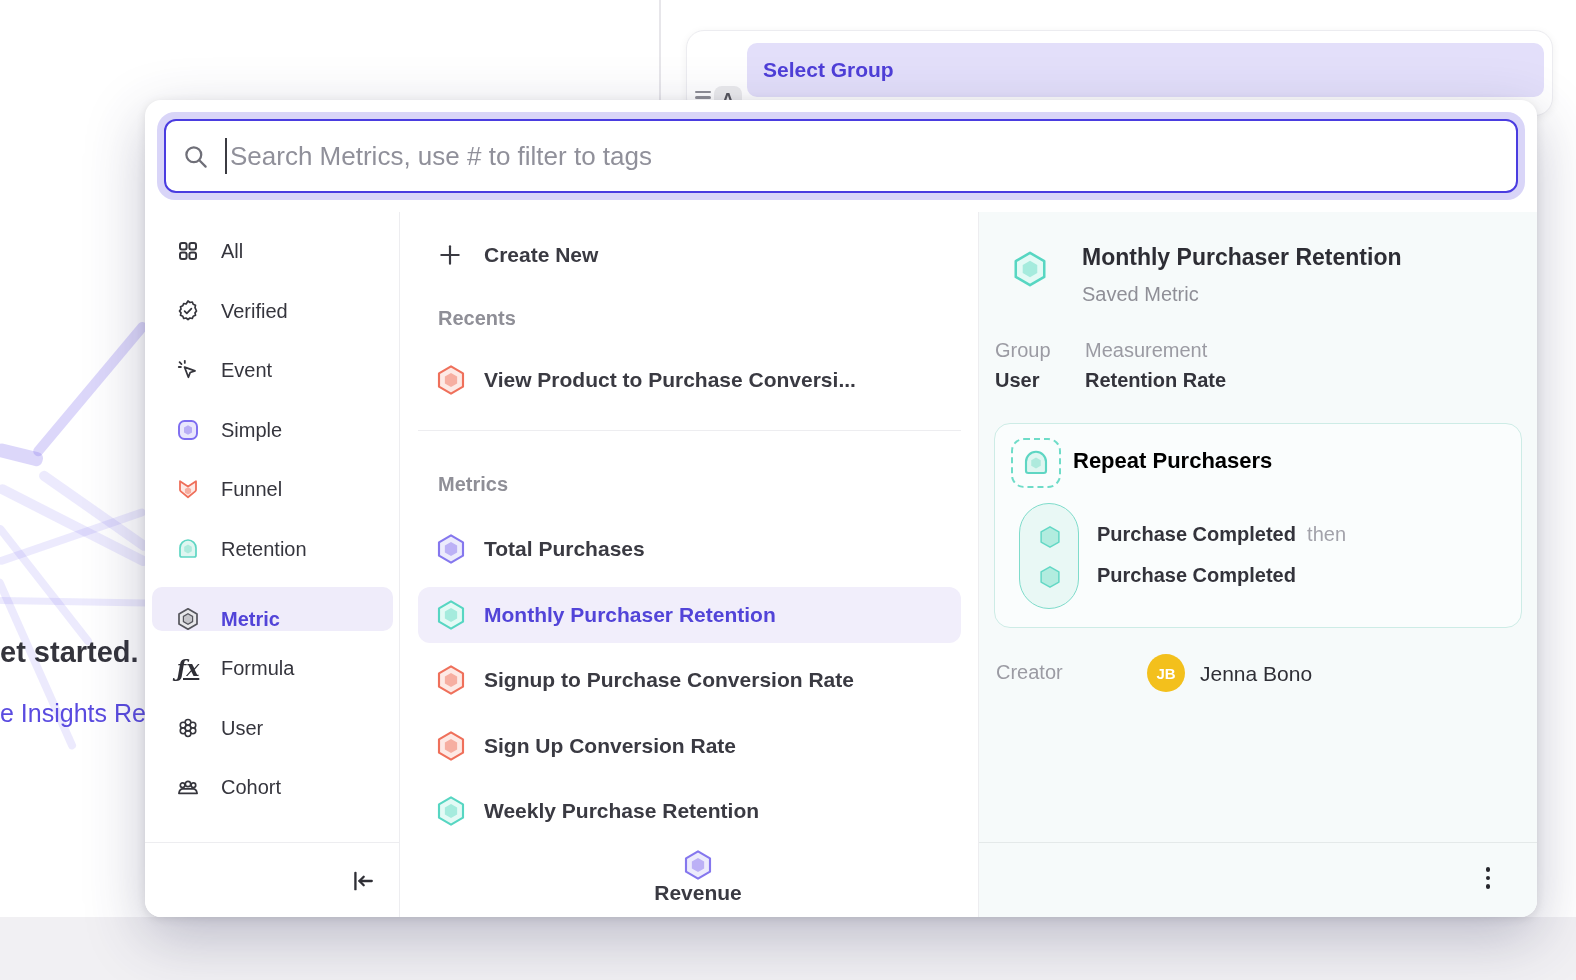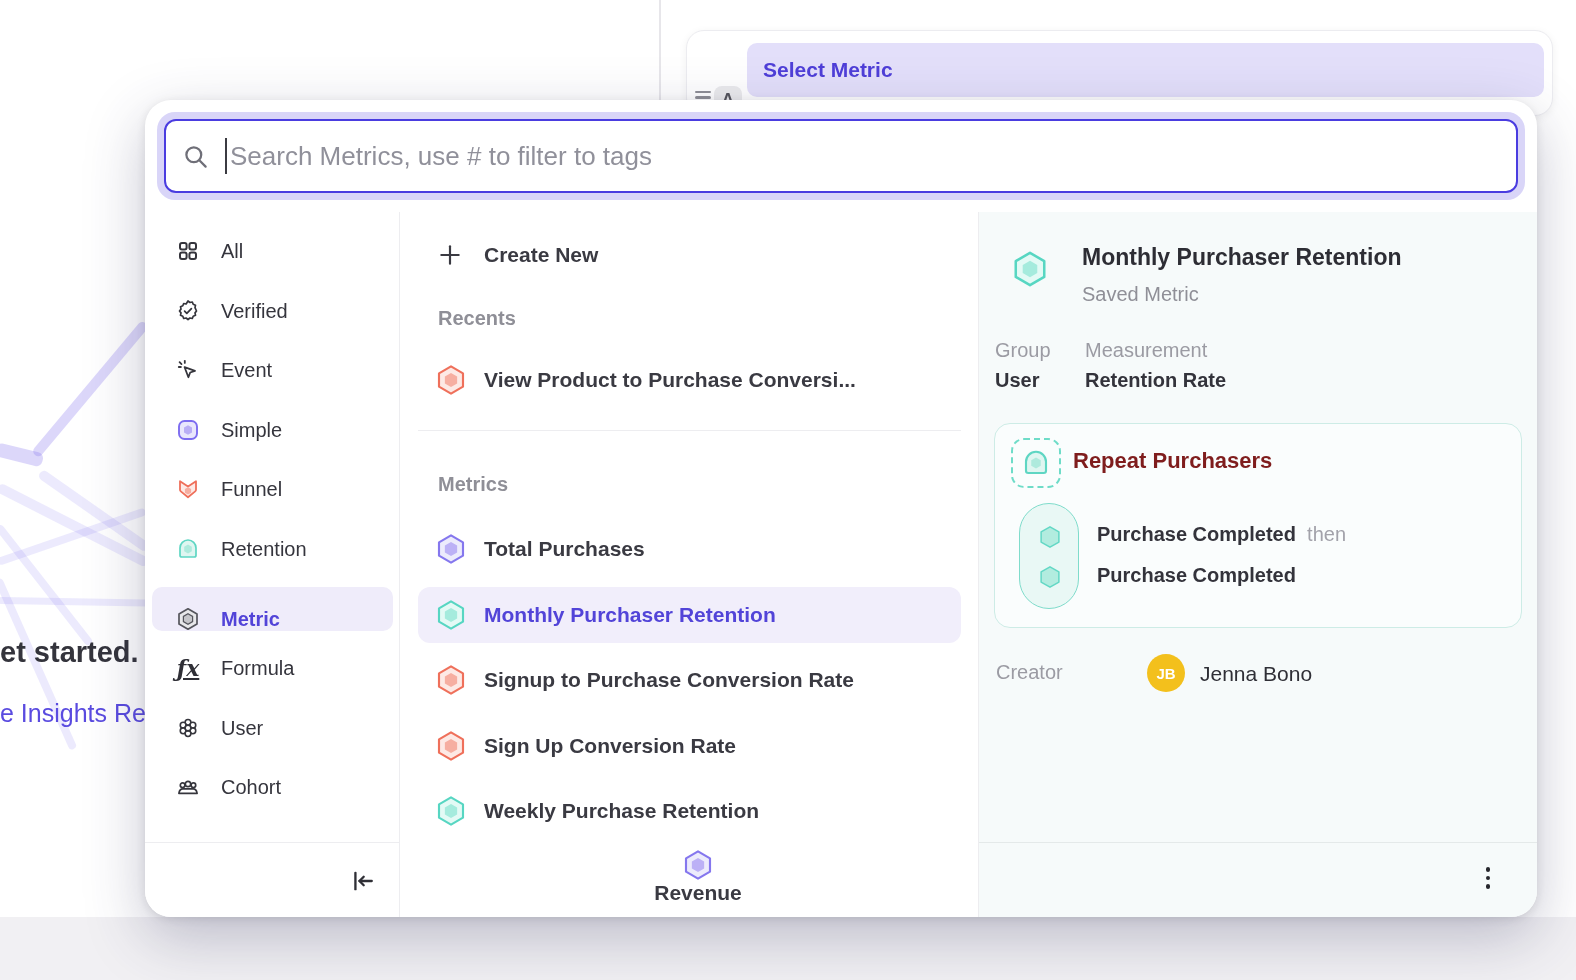--- a/index.html
+++ b/index.html
@@ -17,21 +17,21 @@
 
   
   .qcard { position:absolute; left:686px; top:30px; width:867px; height:86px; background:#fff; border:1px solid #ececf0; border-radius:18px; box-shadow:0 2px 8px rgba(0,0,0,.06); }
   .drag-handle { position:absolute; left:8px; top:60px; width:16px; }
   .drag-handle i { display:block; height:2.4px; background:#8e8e96; border-radius:2px; margin-bottom:2.8px; }
   .row-label { position:absolute; left:27px; top:55px; width:28px; height:28px; background:#ebebed; border-radius:8px; color:#55555c; font-weight:700; font-size:17px; text-align:center; line-height:28px; }
   .metric-chip { position:absolute; left:60px; top:12px; right:8px; height:54px; background:#e3dffa; border-radius:10px; }
   .metric-chip span { display:block; padding-left:16px; line-height:54px; font-size:21px; font-weight:600; color:#4f3fd8; }
 
   
-  .modal { position:absolute; left:145px; top:100px; width:1392px; height:817px; background:#fff; border-radius:26px; overflow:hidden; box-shadow:0 20px 60px rgba(50,50,93,.28), 0 2px 10px rgba(0,0,0,.10); }
+  .modal { position:absolute; left:145px; top:100px; width:1392px; height:817px; background:#fff; border-radius:16px; overflow:hidden; box-shadow:0 20px 60px rgba(50,50,93,.28), 0 2px 10px rgba(0,0,0,.10); }
 
   .search-halo { position:absolute; left:12px; top:12px; width:1368px; height:88px; background:#d9d5f8; border-radius:18px; }
   .search-box { position:absolute; left:19px; top:19px; width:1354px; height:74px; background:#fff; border:2.5px solid #4a3ce0; border-radius:12px; display:flex; align-items:center; padding:0 16px; }
   .search-box svg { flex:0 0 auto; margin-right:16px; }
   .caret { width:2px; height:36px; background:#3b3b42; margin-right:3px; }
   .search-input { flex:1; border:none; outline:none; font-size:26px; color:#3c3c44; font-family:"Liberation Sans",sans-serif; background:transparent; }
   .search-input::placeholder { color:#90909a; }
 
   .cols { position:absolute; left:0; top:112px; width:1392px; height:705px; }
 
@@ -66,21 +66,21 @@
 
   
   .detail { position:absolute; left:834px; top:0; width:558px; height:705px; background:#f6fafa; }
   .d-hex { position:absolute; left:32px; top:38px; width:38px; height:38px; }
   .d-title { position:absolute; left:103px; top:32px; font-size:23px; font-weight:700; color:#2d2d34; }
   .d-sub { position:absolute; left:103px; top:71px; font-size:20px; color:#8f8f97; }
   .d-plabel { position:absolute; top:127px; font-size:20px; color:#9b9ba3; }
   .d-pvalue { position:absolute; top:157px; font-size:20px; font-weight:700; color:#33333b; }
   .def-card { position:absolute; left:15px; top:211px; width:528px; height:205px; background:#fafdfd; border:1.5px solid #cdece6; border-radius:16px; }
   .def-dashbox { position:absolute; left:16px; top:14px; width:50px; height:50px; border:2px dashed #6edcc8; border-radius:13px; display:flex; align-items:center; justify-content:center; }
-  .def-title { position:absolute; left:78px; top:24px; font-size:22px; font-weight:700; color:#7f1d1d; }
+  .def-title { position:absolute; left:78px; top:24px; font-size:22px; font-weight:700; color:#000000; }
   .def-capsule { position:absolute; left:24px; top:79px; width:60px; height:106px; border:1.6px solid #7fdccb; background:#e9f8f5; border-radius:32px; }
   .def-capsule svg { position:absolute; left:17px; width:26px; height:26px; }
   .def-step { position:absolute; left:102px; font-size:20px; font-weight:700; color:#33333b; white-space:nowrap; }
   .def-step .conn { font-weight:500; color:#a2a2aa; }
   .d-creator-label { position:absolute; left:17px; top:449px; font-size:20px; color:#9b9ba3; }
   .avatar { position:absolute; left:168px; top:442px; width:38px; height:38px; border-radius:50%; background:#f3c01c; color:#fff; font-size:15px; font-weight:700; display:flex; align-items:center; justify-content:center; }
   .d-creator-name { position:absolute; left:221px; top:450px; font-size:21px; color:#2f2f36; }
   .d-foot-divider { position:absolute; left:0; top:630px; width:558px; height:1px; background:#e4e9e9; }
   .kebab { position:absolute; left:491px; top:648px; width:36px; height:36px; display:flex; flex-direction:column; align-items:center; justify-content:center; gap:4px; cursor:pointer; }
   .kebab i { width:4.5px; height:4.5px; border-radius:50%; background:#26262c; }
@@ -108,21 +108,21 @@
   <div class="bg-link">e Insights Re</div>
 
   <div class="qcard">
     <div class="drag-handle">
         <i></i>
         <i></i>
         <i></i>
       </div>
     <div class="row-label">A</div>
     <div class="metric-chip">
-      <span>Select Metric</span>
+      <span>Select Group</span>
     </div>
   </div>
 
   <div class="modal">
 
     <div class="search-halo"></div>
     <div class="search-box">
       <svg width="27" height="27" viewBox="0 0 24 24" fill="none" stroke="#6f6f78" stroke-width="2" stroke-linecap="round">
         <circle cx="10.5" cy="10.5" r="6.6"></circle>
           <path d="M15.4 15.4 21 21"></path>

